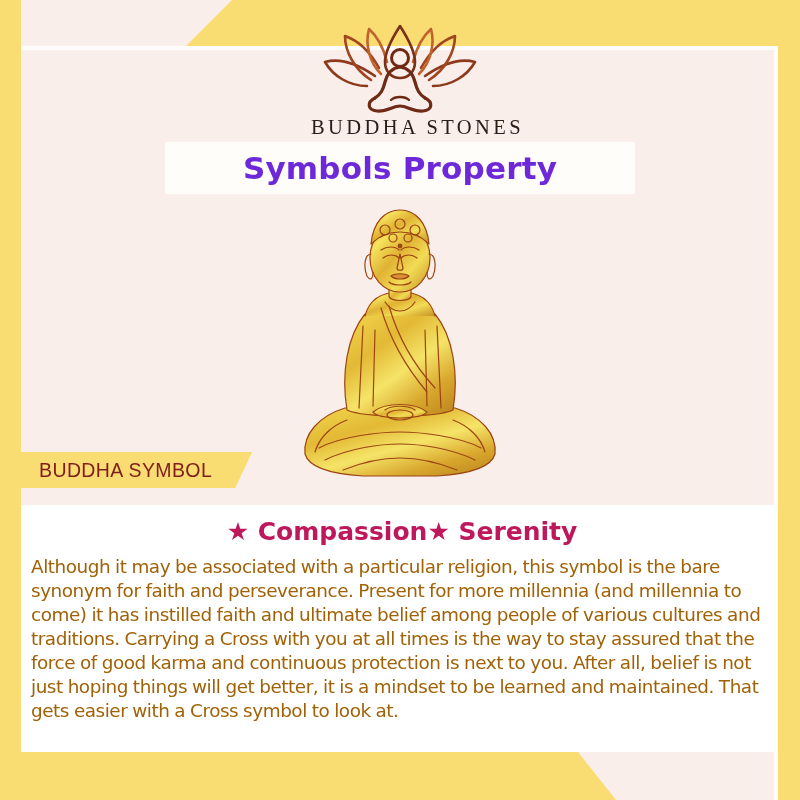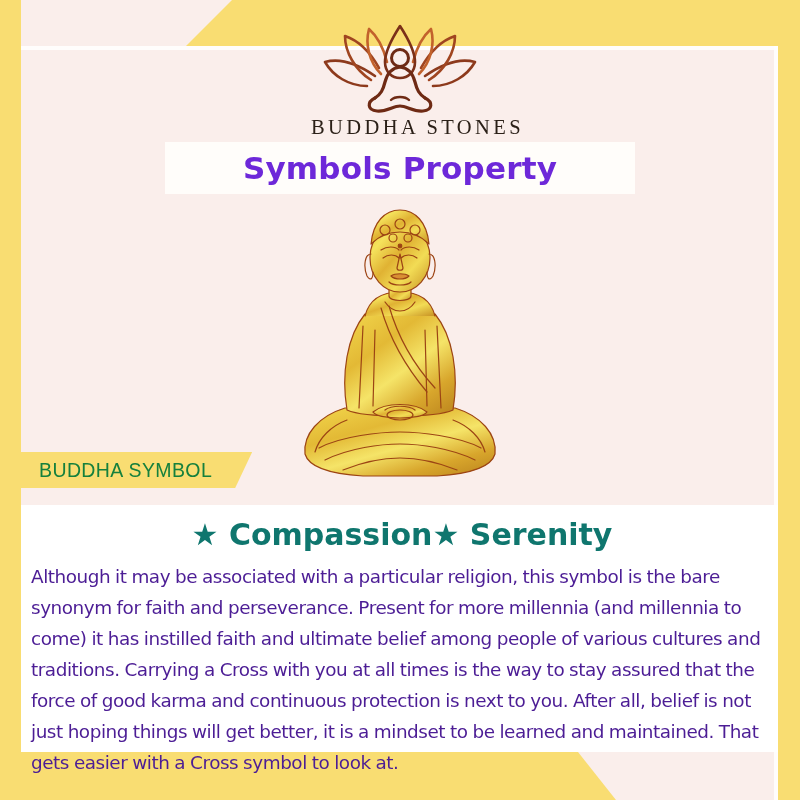--- a/index.html
+++ b/index.html
@@ -130,47 +130,47 @@
     position: absolute;
     left: 21px; top: 452px;
     height: 36px;
     padding: 0 40px 0 18px;
     background: #f9dd72;
     clip-path: polygon(0 0, 100% 0, calc(100% - 17px) 100%, 0 100%);
     display: flex;
     align-items: center;
   }
   .section-label span {
-    color: #15803d;
+    color: #7f1d1d;
     font-size: 19.5px;
     letter-spacing: .4px;
   }
 
   
   .content-card {
     position: absolute;
     left: 21px; top: 505px;
     width: 757px;
     height: 247px;
     background: #ffffff;
   }
   .subtitle {
     margin: 12px 0 0 5px;
     text-align: center;
-    font-size: 30px;
+    font-size: 25px;
     font-weight: 700;
-    color: #0f766e;
+    color: #be185d;
     font-family: "DejaVu Sans", sans-serif;
     letter-spacing: 0;
   }
   .body-text {
     margin: 9px 8px 0 10px;
     font-size: 18.4px;
-    line-height: 31px;
-    color: #4c1d95;
+    line-height: 24px;
+    color: #a16207;
     font-family: "DejaVu Sans", sans-serif;
     letter-spacing: -0.45px;
     text-align: left;
     word-spacing: -0.5px;
   }
 </style>
 </head>
 <body>
 
 <div class="frame-top"></div>

